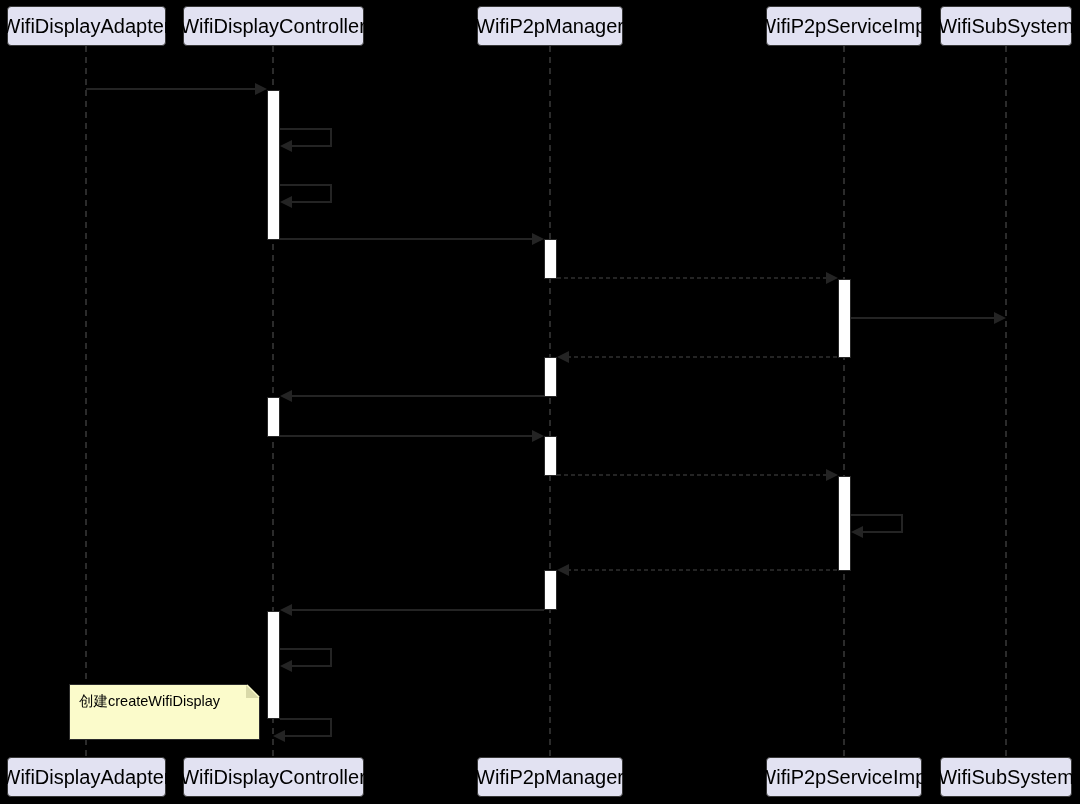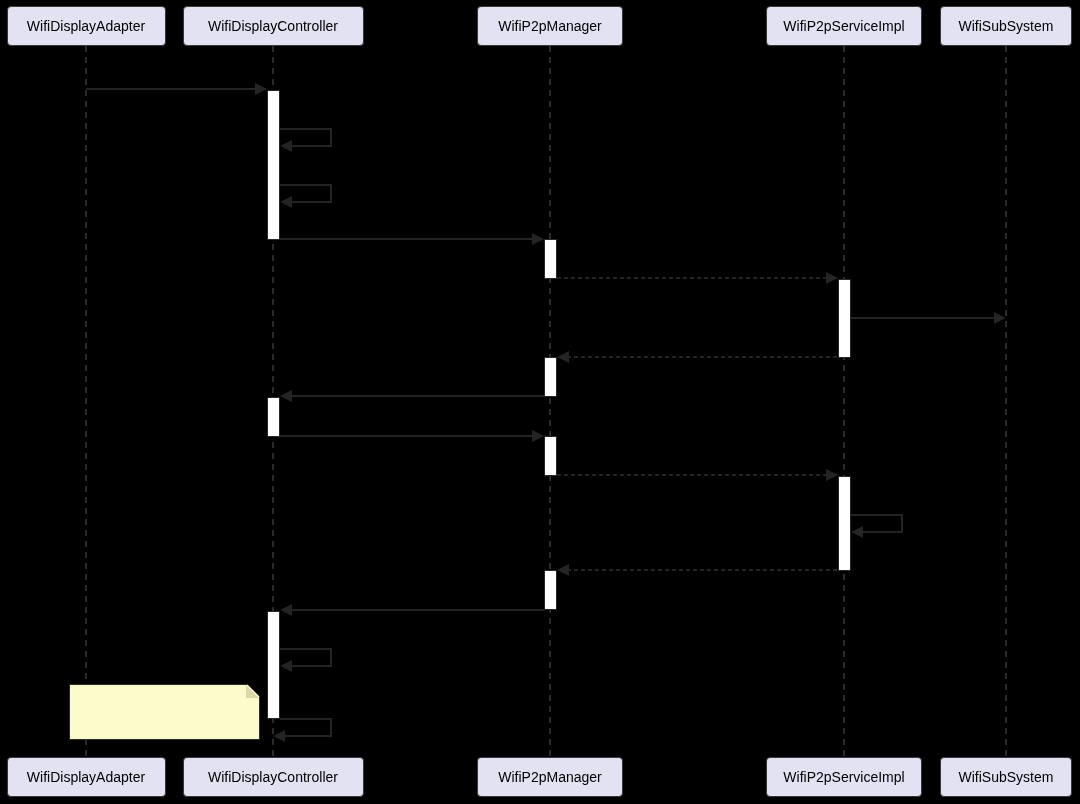--- a/index.html
+++ b/index.html
@@ -14,21 +14,21 @@
     width: 1080px; height: 804px;
     background: #000;
   }
   .participant-box {
     position: absolute;
     box-sizing: border-box;
     border-radius: 4px;
     display: flex;
     align-items: center;
     justify-content: center;
-    font-size: 14px;
+    font-size: 20px;
     z-index: 6;
     white-space: nowrap;
   }
   .lifeline { position: absolute; width: 2px; z-index: 1; }
   .activation { position: absolute; box-sizing: border-box; z-index: 3; }
   .msg-line, .msg-head, .self-seg { position: absolute; z-index: 2; }
   #note {
     position: absolute;
     box-sizing: border-box;
     border: 1.5px solid;
@@ -46,20 +46,21 @@
     width: 13px; height: 13px;
     clip-path: polygon(0 0, 100% 100%, 0 100%);
   }
 </style>
 </head>
 <body>
 
 <div id="diagram" style="background: rgb(0, 0, 0);">
   <div id="note" style="left: 69px; top: 684px; width: 191px; height: 56px; background: rgb(251, 251, 203); border-color: rgb(43, 43, 43); color: rgb(0, 0, 0);">
     <div class="note-fold" style="background: rgb(217, 217, 169);"></div>
+    <div class="note-line">创建createWifiDisplay</div>
   </div>
 <div class="lifeline" style="left: 85px; top: 46px; height: 711px; background-image: repeating-linear-gradient(rgb(43, 43, 43) 0px, rgb(43, 43, 43) 6px, transparent 6px, transparent 11px);"></div>
     <div class="lifeline" style="left: 272px; top: 46px; height: 711px; background-image: repeating-linear-gradient(rgb(43, 43, 43) 0px, rgb(43, 43, 43) 6px, transparent 6px, transparent 11px);"></div>
     <div class="lifeline" style="left: 549px; top: 46px; height: 711px; background-image: repeating-linear-gradient(rgb(43, 43, 43) 0px, rgb(43, 43, 43) 6px, transparent 6px, transparent 11px);"></div>
     <div class="lifeline" style="left: 843px; top: 46px; height: 711px; background-image: repeating-linear-gradient(rgb(43, 43, 43) 0px, rgb(43, 43, 43) 6px, transparent 6px, transparent 11px);"></div>
     <div class="lifeline" style="left: 1005px; top: 46px; height: 711px; background-image: repeating-linear-gradient(rgb(43, 43, 43) 0px, rgb(43, 43, 43) 6px, transparent 6px, transparent 11px);"></div>
     <div class="activation" style="left: 266.5px; top: 90px; width: 13px; height: 150px; background: rgb(255, 255, 255); border: 1px solid rgb(40, 40, 40);"></div>
     <div class="activation" style="left: 543.5px; top: 239px; width: 13px; height: 40px; background: rgb(255, 255, 255); border: 1px solid rgb(40, 40, 40);"></div>
     <div class="activation" style="left: 837.5px; top: 279px; width: 13px; height: 79px; background: rgb(255, 255, 255); border: 1px solid rgb(40, 40, 40);"></div>
     <div class="activation" style="left: 543.5px; top: 357px; width: 13px; height: 40px; background: rgb(255, 255, 255); border: 1px solid rgb(40, 40, 40);"></div>

